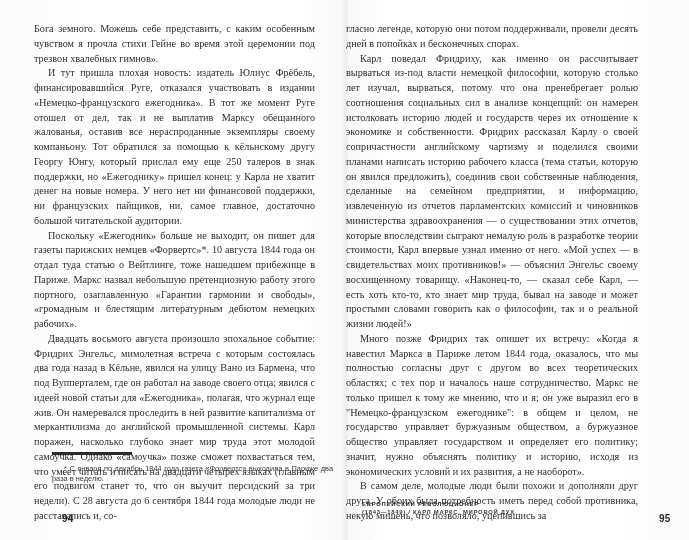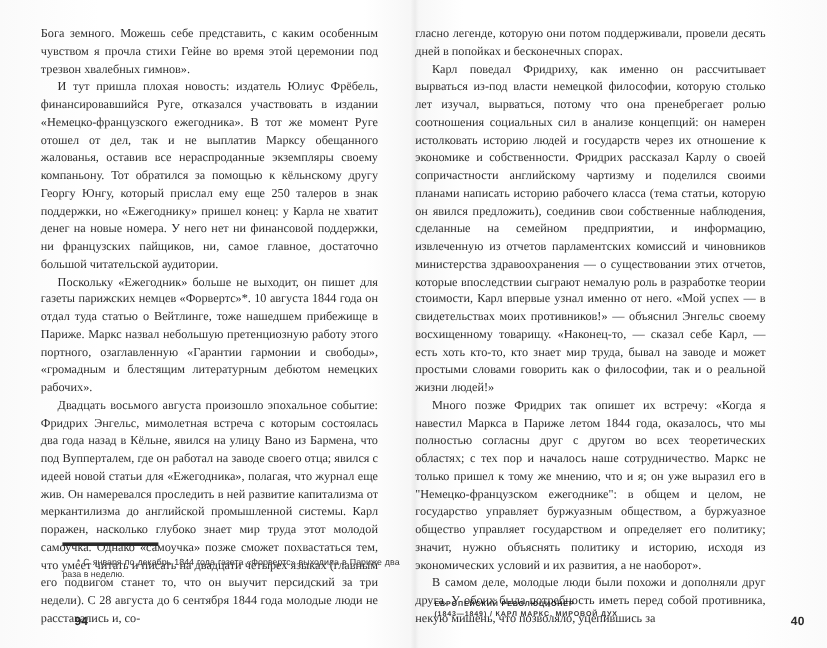--- a/index.html
+++ b/index.html
@@ -169,16 +169,16 @@
       <p>Много позже Фридрих так опишет их встречу: «Когда я навестил Маркса в Париже летом 1844 года, оказалось, что мы полностью согласны друг с другом во всех теоретических областях; с тех пор и началось наше сотрудничество. Маркс не только пришел к тому же мнению, что и я; он уже выразил его в "Немецко-французском ежегоднике": в общем и целом, не государство управляет буржуазным обществом, а буржуазное общество управляет государством и определяет его политику; значит, нужно объяснять политику и историю, исходя из экономических условий и их развития, а не наоборот».</p>
       <p>В самом деле, молодые люди были похожи и дополняли друг друга. У обоих была потребность иметь перед собой противника, некую мишень, что позволяло, уцепившись за</p>
     </div>
   </div>
 
   <div class="running-footer">
     <div class="rf-line1">ЕВРОПЕЙСКИЙ РЕВОЛЮЦИОНЕР</div>
     <div class="rf-line2">(1843—1849) / КАРЛ МАРКС. МИРОВОЙ ДУХ</div>
   </div>
 
-  <div class="folio folio-right">40</div>
+  <div class="folio folio-right">95</div>
 
   <div class="gutter"></div>
 </div>
 
 </body></html>

